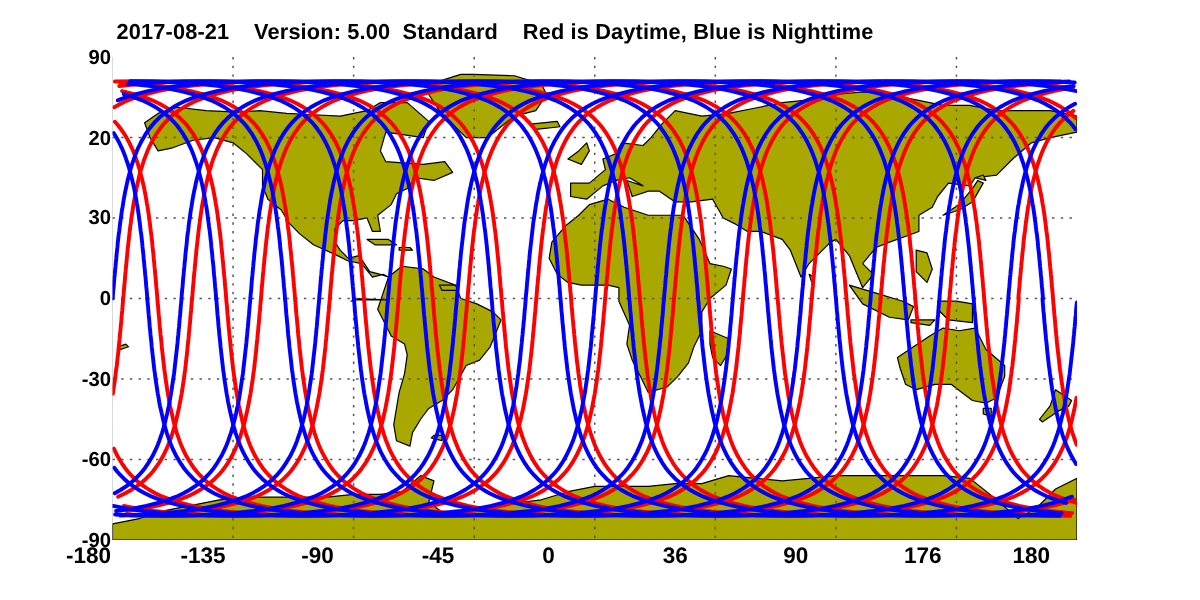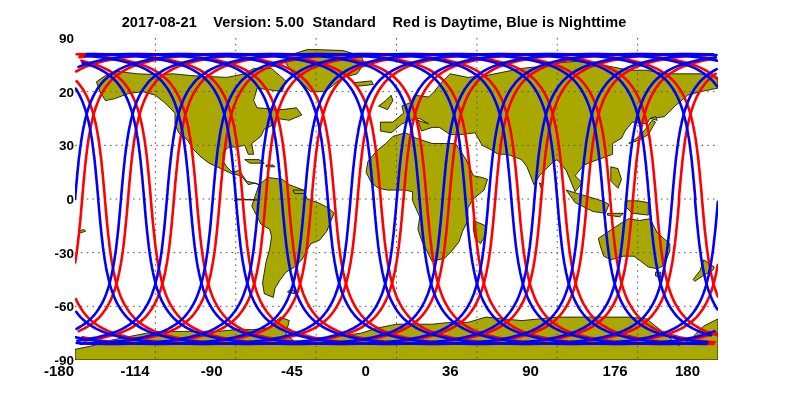--- a/index.html
+++ b/index.html
@@ -3,21 +3,21 @@
 <meta charset="utf-8">
 <style>
   html,body{margin:0;padding:0;background:#ffffff;}
   body{width:800px;height:400px;overflow:hidden;
        font-family:"Liberation Sans","DejaVu Sans",sans-serif;}
   #root{position:relative;width:800px;height:400px;background:#ffffff;}
 
   #title{
     position:absolute; left:0; top:14px; width:660px;
     text-align:center; font-size:14.5px; font-weight:bold;
-    color:#000000; letter-spacing:0.1px; white-space:pre;margin-left:44px;
+    color:#000000; letter-spacing:0.1px; white-space:pre;
   }
 
   #plotwrap{position:absolute; left:75px; top:38px; width:643px; height:322px;}
   #plot{position:absolute; inset:0; background:#ffffff;
         border:2px solid #9a9a9a; box-sizing:border-box;}
   #plotsvg{position:absolute; left:0; top:0; width:643px; height:322px; display:block;}
 
   .ytick{position:absolute; right:726px; text-align:right; width:60px;
          font-size:13.5px; font-weight:bold; color:#000; transform:translateY(-50%);}
   .xtick{position:absolute; top:362px; text-align:left; width:70px;
@@ -143,21 +143,21 @@
 
   <div class="ytick" style="top:38px">90</div>
   <div class="ytick" style="top:91.7px">20</div>
   <div class="ytick" style="top:145.3px">30</div>
   <div class="ytick" style="top:199px">0</div>
   <div class="ytick" style="top:252.7px">-30</div>
   <div class="ytick" style="top:306.3px">-60</div>
   <div class="ytick" style="top:360px">-90</div>
 
   <div class="xtick" style="left:79px">-180</div>
-  <div class="xtick" style="left:155.4px">-114</div>
+  <div class="xtick" style="left:155.4px">-135</div>
   <div class="xtick" style="left:235.8px">-90</div>
   <div class="xtick" style="left:316.1px">-45</div>
   <div class="xtick" style="left:396.5px">0</div>
   <div class="xtick" style="left:476.9px">36</div>
   <div class="xtick" style="left:557.2px">90</div>
   <div class="xtick" style="left:637.6px">176</div>
   <div class="xtick" style="left:710px">180</div>
 
 </div>
 

